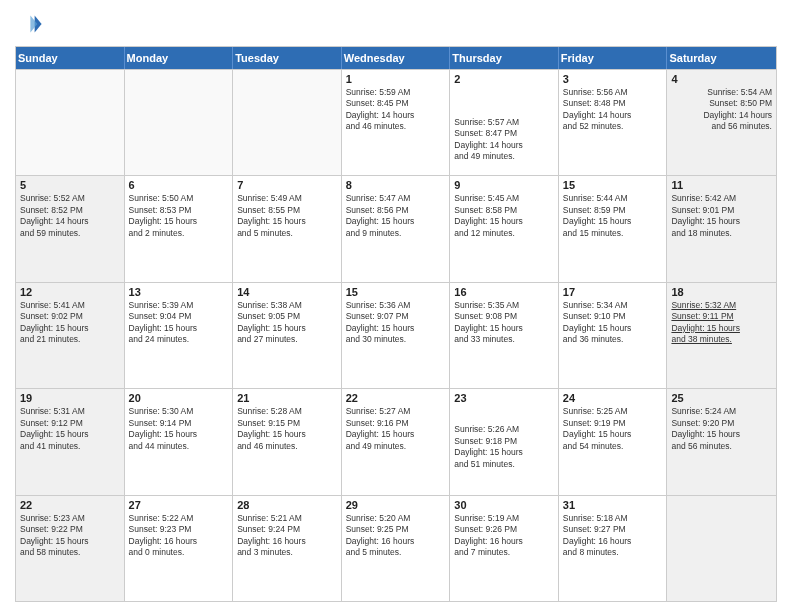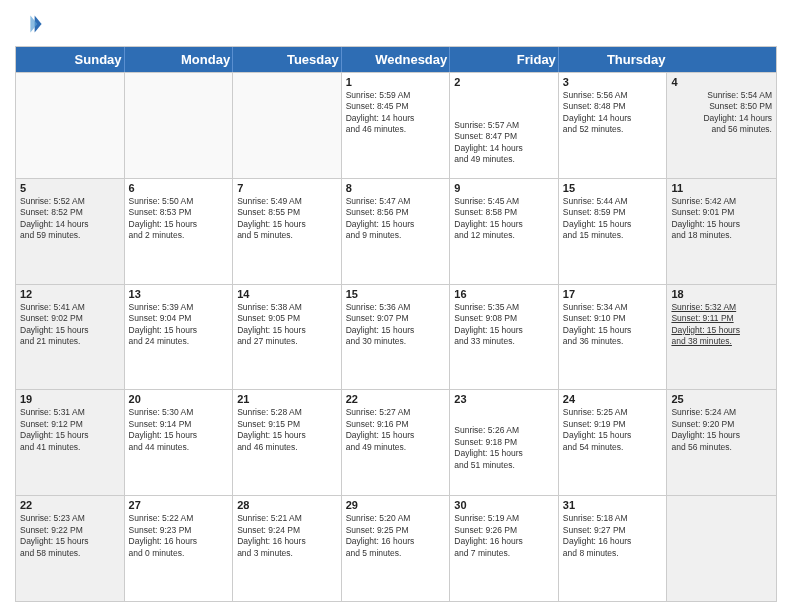--- a/index.html
+++ b/index.html
@@ -50,22 +50,22 @@
       flex-direction: column;
       border: 1px solid #ccc;
     }
     .cal-header {
       display: grid;
       grid-template-columns: repeat(7, 1fr);
       background: #2e6db4;
     }
     .cal-header-cell {
       color: #fff;
-      text-align: right;
-      font-size: 13px;
+      text-align: left;
+      font-size: 11px;
       font-weight: bold;
       padding: 5px 2px;
       border-right: 1px solid #5a8fd0;
     }
     .cal-header-cell:last-child { border-right: none; }
     .cal-body {
       flex: 1;
       display: flex;
       flex-direction: column;
     }
@@ -120,22 +120,23 @@
       <div class="location-title"></div>
     </div>
   </div>
 
   <div class="calendar">
     <div class="cal-header">
     <div class="cal-header-cell">Sunday</div>
         <div class="cal-header-cell">Monday</div>
         <div class="cal-header-cell">Tuesday</div>
         <div class="cal-header-cell">Wednesday</div>
+        <div class="cal-header-cell">Thursday</div>
         <div class="cal-header-cell">Friday</div>
-        <div class="cal-header-cell">Thursday</div>
+        <div class="cal-header-cell">Saturday</div>
       </div>
     <div class="cal-body">
     <div class="cal-row">
           <div class="cal-cell empty"></div>
           <div class="cal-cell empty"></div>
           <div class="cal-cell empty"></div>
           <div class="cal-cell">
             <span class="day-number">1</span>
             <div class="day-info" style="white-space: pre-line;">Sunrise: 5:59 AM
 Sunset: 8:45 PM

